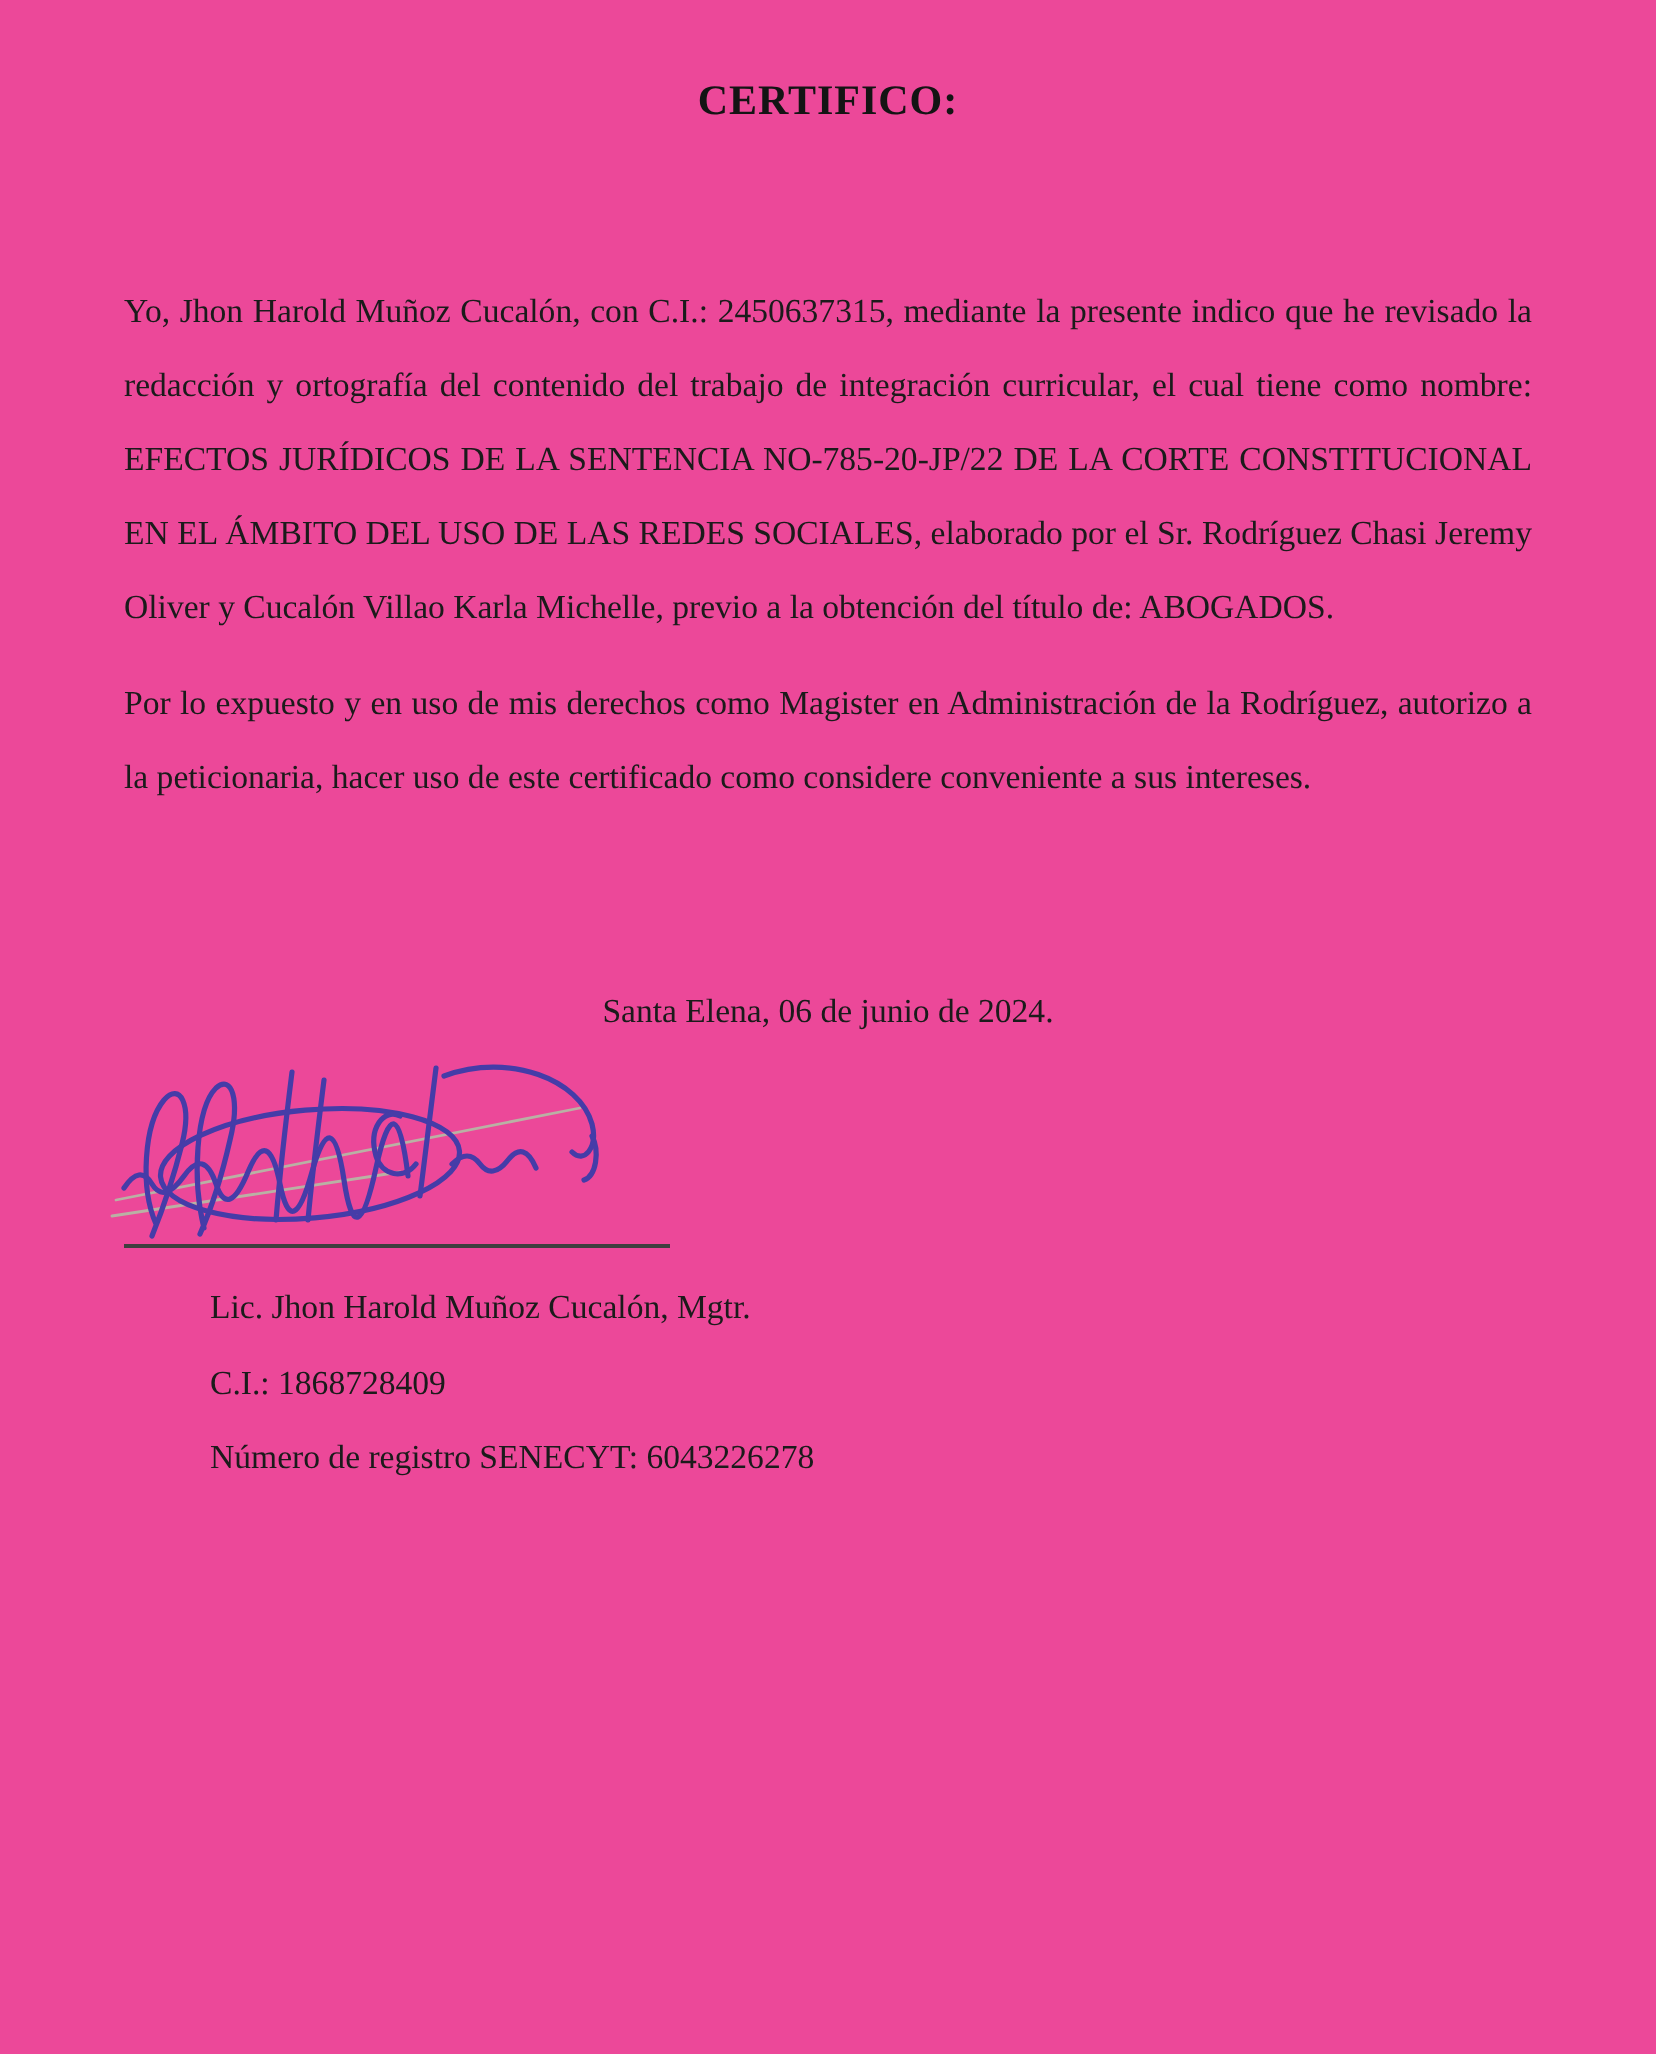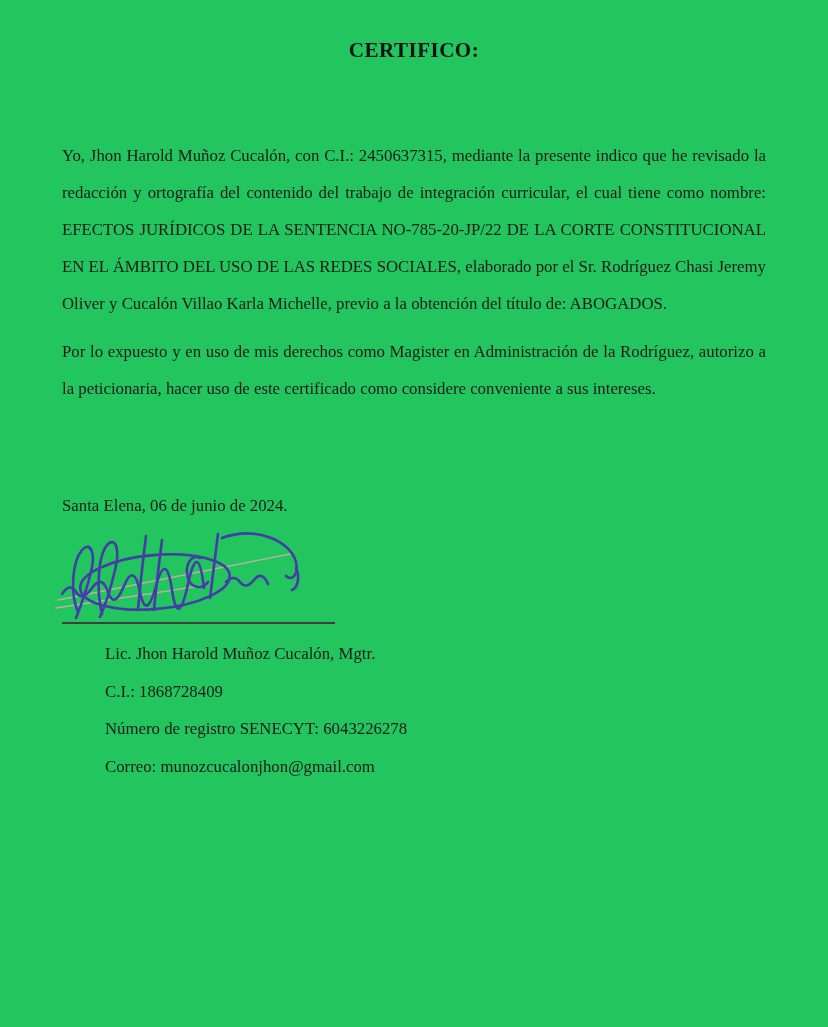--- a/index.html
+++ b/index.html
@@ -1,38 +1,39 @@
 <!DOCTYPE html>
 <html lang="es"><head>
 <meta charset="utf-8">
 <style>
   html, body { margin: 0; padding: 0; background: #ffffff; }
   .page {
     width: 828px;
     height: 1027px;
     box-sizing: border-box;
-    background: #22c55e;
+    background: #ec4899;
     padding: 26px 62px 0 62px;
     font-family: "Liberation Serif", "DejaVu Serif", serif;
     color: #1b1b1b;
     position: relative;
     overflow: hidden;
   }
   .title {
     font-size: 21px;
     font-weight: bold;
     text-align: center;
     margin: 12px 0 0 0;
     letter-spacing: 0.5px;
     color: #141414;
   }
   .para {
     font-size: 16.8px;
     line-height: 37px;
     margin: 0;
+    text-align: center;
   }
   .justify { text-align: justify; }
   .b { font-weight: normal; }
   .p1 { margin-top: 74px; }
   .p2 { margin-top: -9px; }
   .p3 { margin-top: 11px; }
   .date-line { margin-top: 80px; }
   .sig-area {
     position: relative;
     height: 104px;
@@ -96,16 +97,15 @@
         <path d="M176,58 Q184,50 190,58 T204,56 T218,60"></path>
       </g>
     </svg>
     <div class="sig-line"></div>
   </div>
 
   <div class="closing">
     <p>Lic. Jhon Harold Muñoz Cucalón, Mgtr.</p>
     <p>C.I.: 1868728409</p>
     <p>Número de registro SENECYT: 6043226278</p>
-    <p>Correo: munozcucalonjhon@gmail.com</p>
   </div>
 
 </div>
 
 </body></html>

